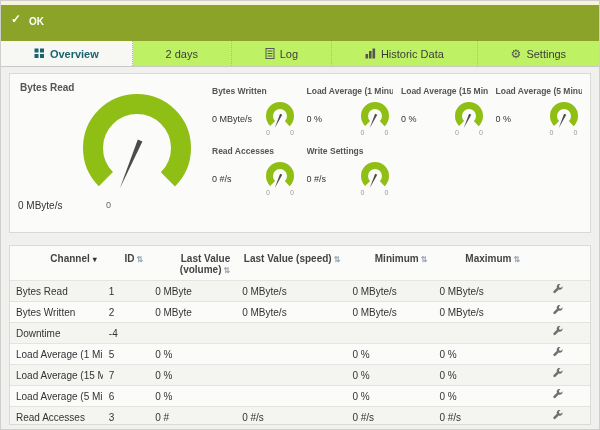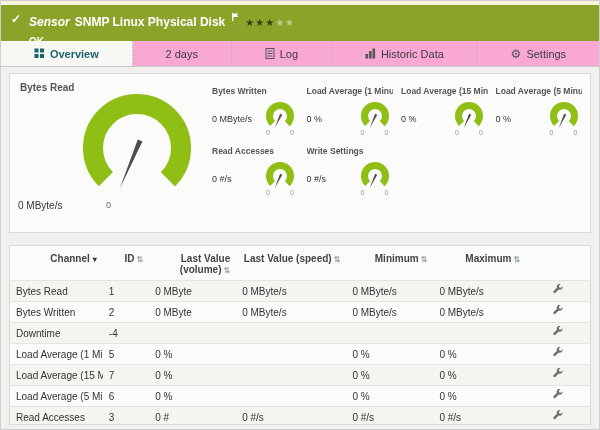--- a/index.html
+++ b/index.html
@@ -15,21 +15,21 @@
   .title-line { font-size:12px; line-height:14px; white-space:nowrap; }
   .title-kind { font-style:italic; font-weight:bold; margin-right:5px; }
   .title-text { font-weight:bold; }
   .mini-flag { display:inline-block; margin:0 2px 0 6px; vertical-align:super; }
   .stars { font-size:10px; letter-spacing:1px; margin-left:4px; cursor:pointer; }
   .stars .filled { color:#33400a; }
   .stars .empty { color:rgba(255,255,255,0.45); }
   .status { font-size:10px; font-weight:bold; margin-top:6px; }
 
   
-  .tabs { position:absolute; left:0; top:40px; width:100%; height:26px; background:#f9a8d4; border-bottom:1px solid #c9c9c6; display:flex; font-size:11px; color:#3c3c3c; }
+  .tabs { position:absolute; left:0; top:40px; width:100%; height:26px; background:#bef264; border-bottom:1px solid #c9c9c6; display:flex; font-size:11px; color:#3c3c3c; }
   .tab { flex:1 1 auto; display:flex; align-items:center; justify-content:center; gap:5px; padding:0 8px; border-right:1px dotted #b3b3b0; white-space:nowrap; cursor:pointer; }
   .tab:last-child { border-right:none; }
   .tab.active { background:#f7f7f4; color:#19646e; font-weight:bold; }
   .tab svg { flex:0 0 auto; }
   .gear-glyph { font-size:12px; color:#555; }
 
   
   .panel { position:absolute; left:8px; right:8px; background:#fbfbfa; border:1px solid #d9d9d5; }
   .gauges-panel { top:72px; height:160px; }
   .table-panel { top:244px; height:180px; overflow:hidden; }
@@ -64,26 +64,20 @@
 </style>
 </head>
 <body>
 
 <div class="page">
   <div class="top-strip"></div>
 
   <header class="topbar">
     <span class="check">✓</span>
     <div>
-      <div class="title-line">
-        <span class="title-kind">Sensor</span><span class="title-text">SNMP Linux Physical Disk</span><span class="mini-flag"><svg width="8" height="8" viewBox="0 0 8 8">
-              <rect x="1" y="0" width="1.3" height="8" fill="#fff"></rect>
-              <path d="M2.3 0.5h5l-1.5 1.7 1.5 1.7h-5z" fill="#fff"></path>
-            </svg></span><span class="stars"><span class="filled">★★★</span><span class="empty">★★</span></span>
-      </div>
       <div class="status">OK</div>
     </div>
   </header>
 
   <nav class="tabs">
     <div class="tab active">
       <svg width="11" height="11" viewBox="0 0 11 11">
           <rect x="0.5" y="0.5" width="4" height="4" fill="#19646e"></rect>
           <rect x="6" y="0.5" width="4" height="4" fill="#19646e"></rect>
           <rect x="0.5" y="6" width="4" height="4" fill="#19646e"></rect>

